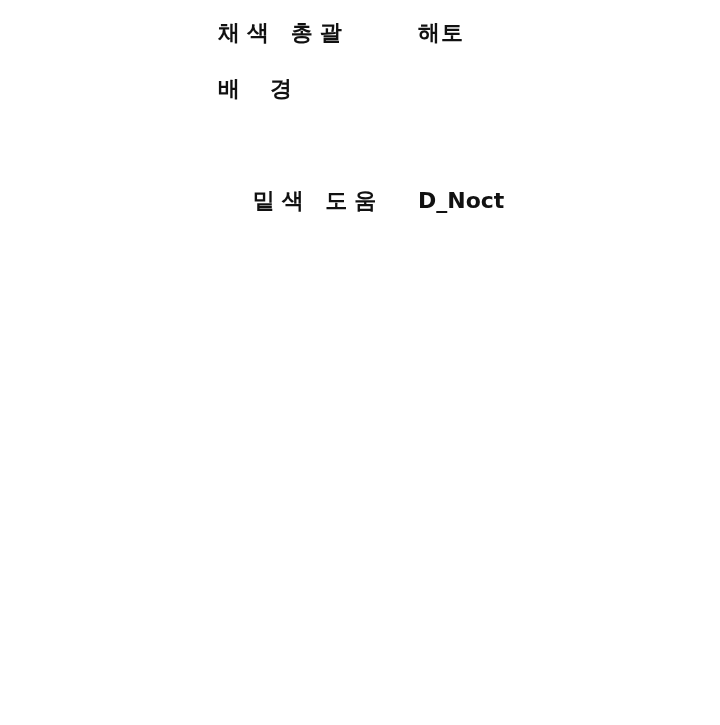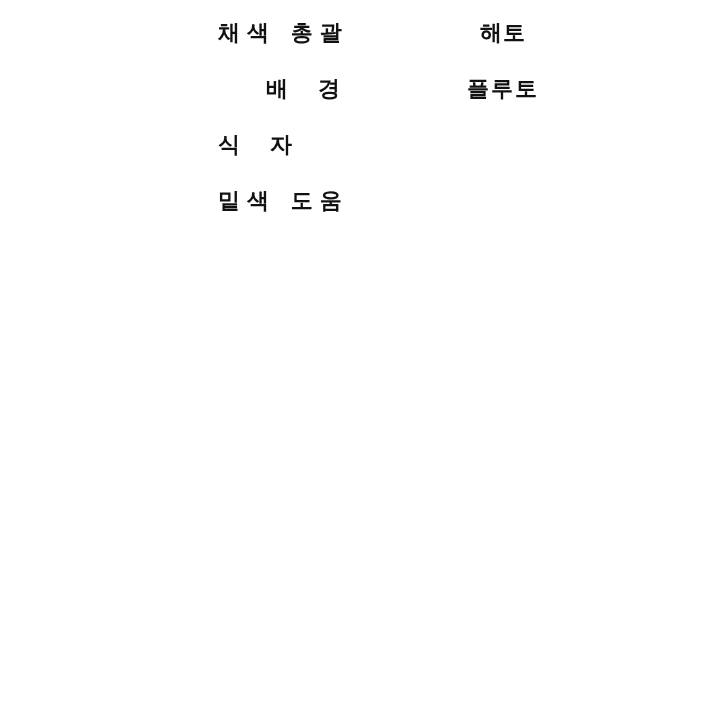--- a/index.html
+++ b/index.html
@@ -33,54 +33,52 @@
     text-align: left;
     padding-left: 218px;
     box-sizing: content-box;
     font-size: 22px;
     font-weight: bold;
     letter-spacing: 6px;
     white-space: nowrap;
   }
   .name {
     width: 170px;
-    text-align: center;
     font-size: 22px;
     font-weight: bold;
     letter-spacing: 1px;
     white-space: nowrap;
   }
   
   .credit-row.r1 .role { letter-spacing: 7px; }
-  .credit-row.r2 .role { letter-spacing: 30px; text-align: center; }
+  .credit-row.r2 .role { letter-spacing: 30px; }
   .credit-row.r3 .role { letter-spacing: 30px; }
-  .credit-row.r4 .role { letter-spacing: 7px; }
+  .credit-row.r4 .role { letter-spacing: 7px; text-align: center; }
   .credit-row.r5 .role { letter-spacing: 7px; }
   .credit-row.r2 .name { letter-spacing: 2px; }
   .credit-row.r4 .name { letter-spacing: 0px; }
 </style>
 </head>
 <body>
 
 <div class="credits">
 
   <div class="credit-row r1">
     <div class="role">채색 총괄</div>
     <div class="name">해토</div>
   </div>
 
   <div class="credit-row r2">
     <div class="role">배경</div>
-    <div class="name">플루토</div>
   </div>
 
   <div class="credit-row r3">
-    <div class="role">식자</div>
   </div>
 
   <div class="credit-row r4">
     <div class="role">밑색 도움</div>
+    <div class="name">D_Noct</div>
   </div>
 
   <div class="credit-row r5">
   </div>
 
 </div>
 
 </body></html>

